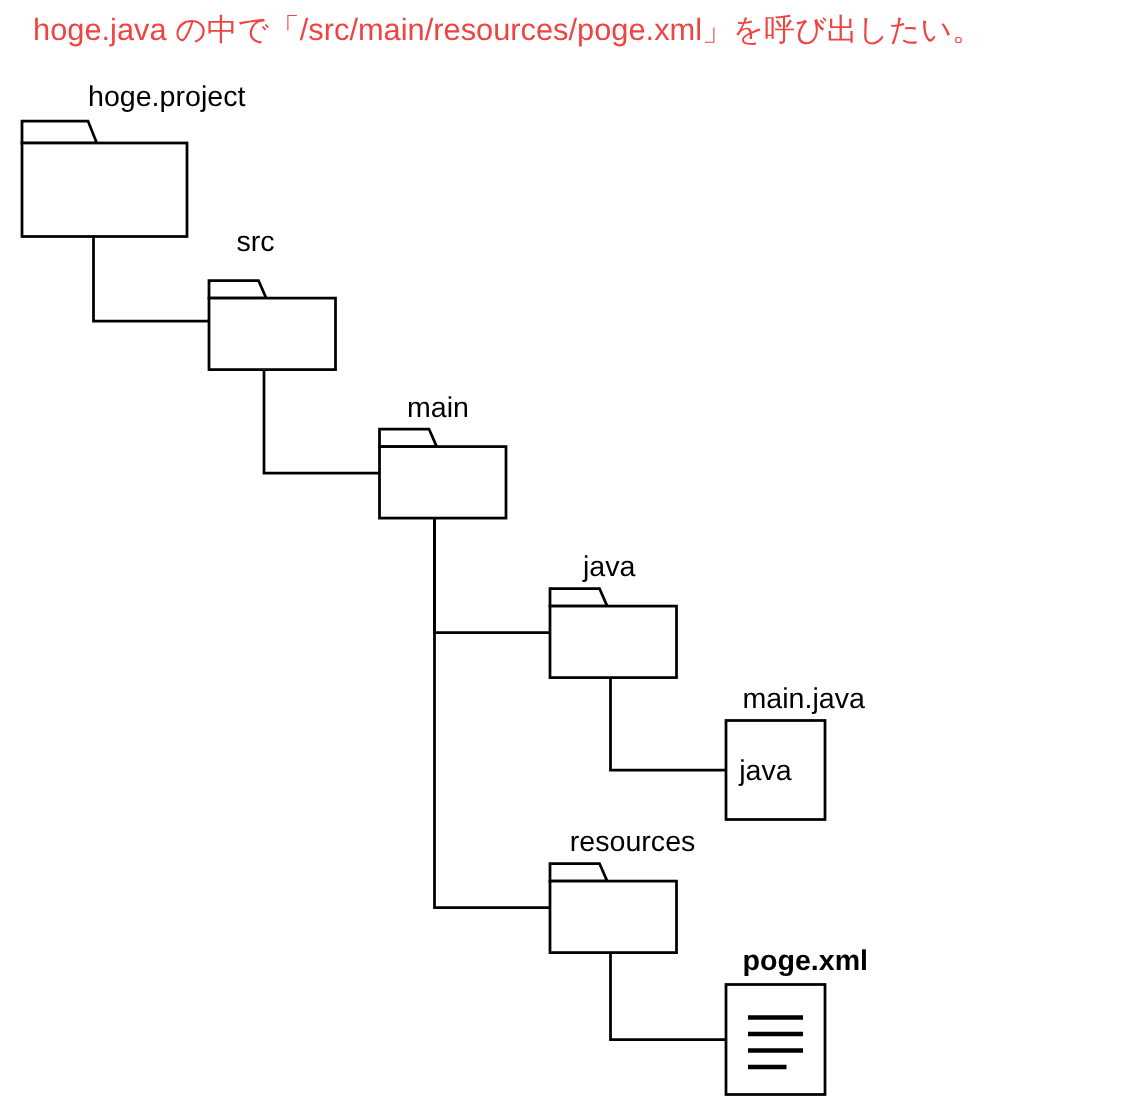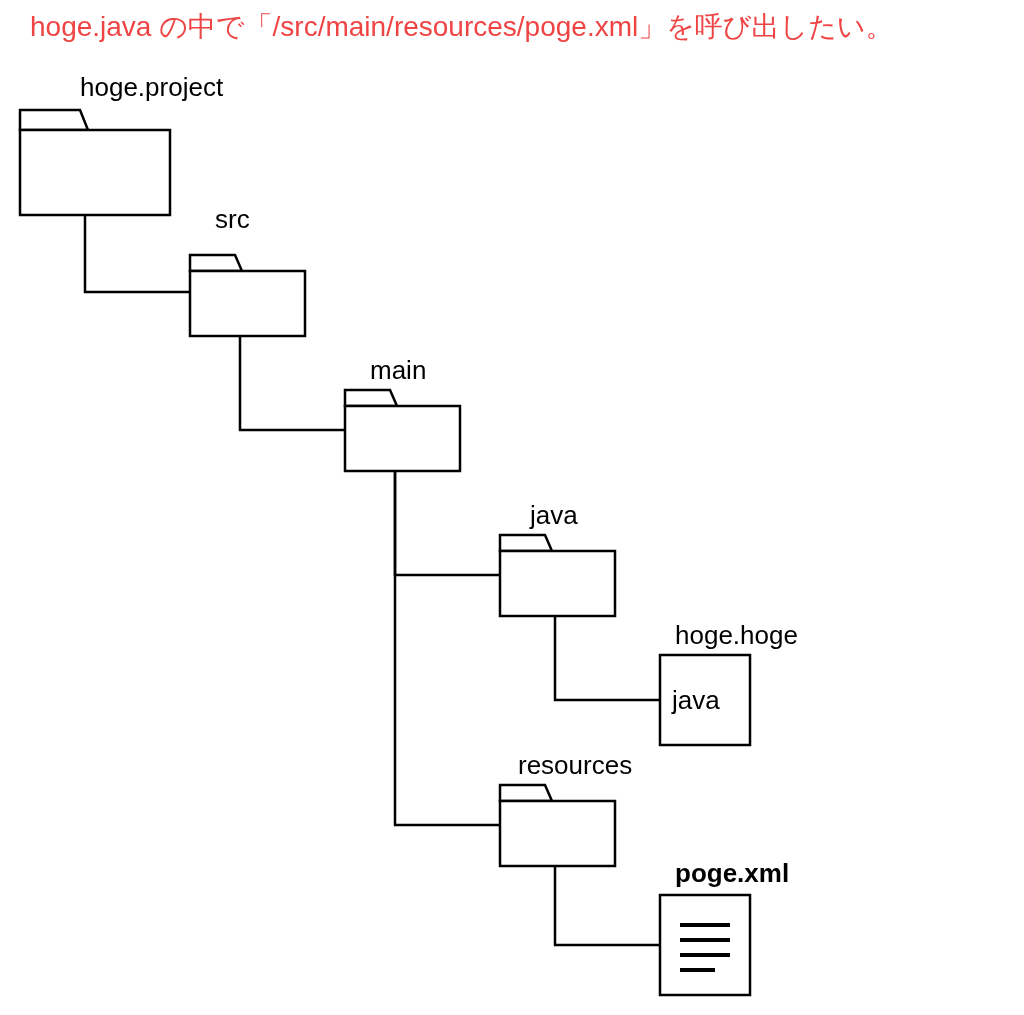--- a/index.html
+++ b/index.html
@@ -76,16 +76,16 @@
   <use href="#folder-sm" x="500" y="535"></use>
   <use href="#file-box" x="660" y="655"></use>
   <use href="#folder-sm" x="500" y="785"></use>
   <use href="#file-doc" x="660" y="895"></use>
 </svg>
 
 <div class="lbl" style="left:80px;  top:72px;">hoge.project</div>
 <div class="lbl" style="left:215px; top:204px;">src</div>
 <div class="lbl" style="left:370px; top:355px;">main</div>
 <div class="lbl" style="left:530px; top:500px;">java</div>
-<div class="lbl" style="left:675px; top:620px;">hoge.hoge</div>
+<div class="lbl" style="left:675px; top:620px;">main.java</div>
 <div class="lbl" style="left:672px; top:685px;">java</div>
 <div class="lbl" style="left:518px; top:750px;">resources</div>
 <div class="lbl" style="left:675px; top:858px;font-weight:bold;">poge.xml</div>
 
 </body></html>

